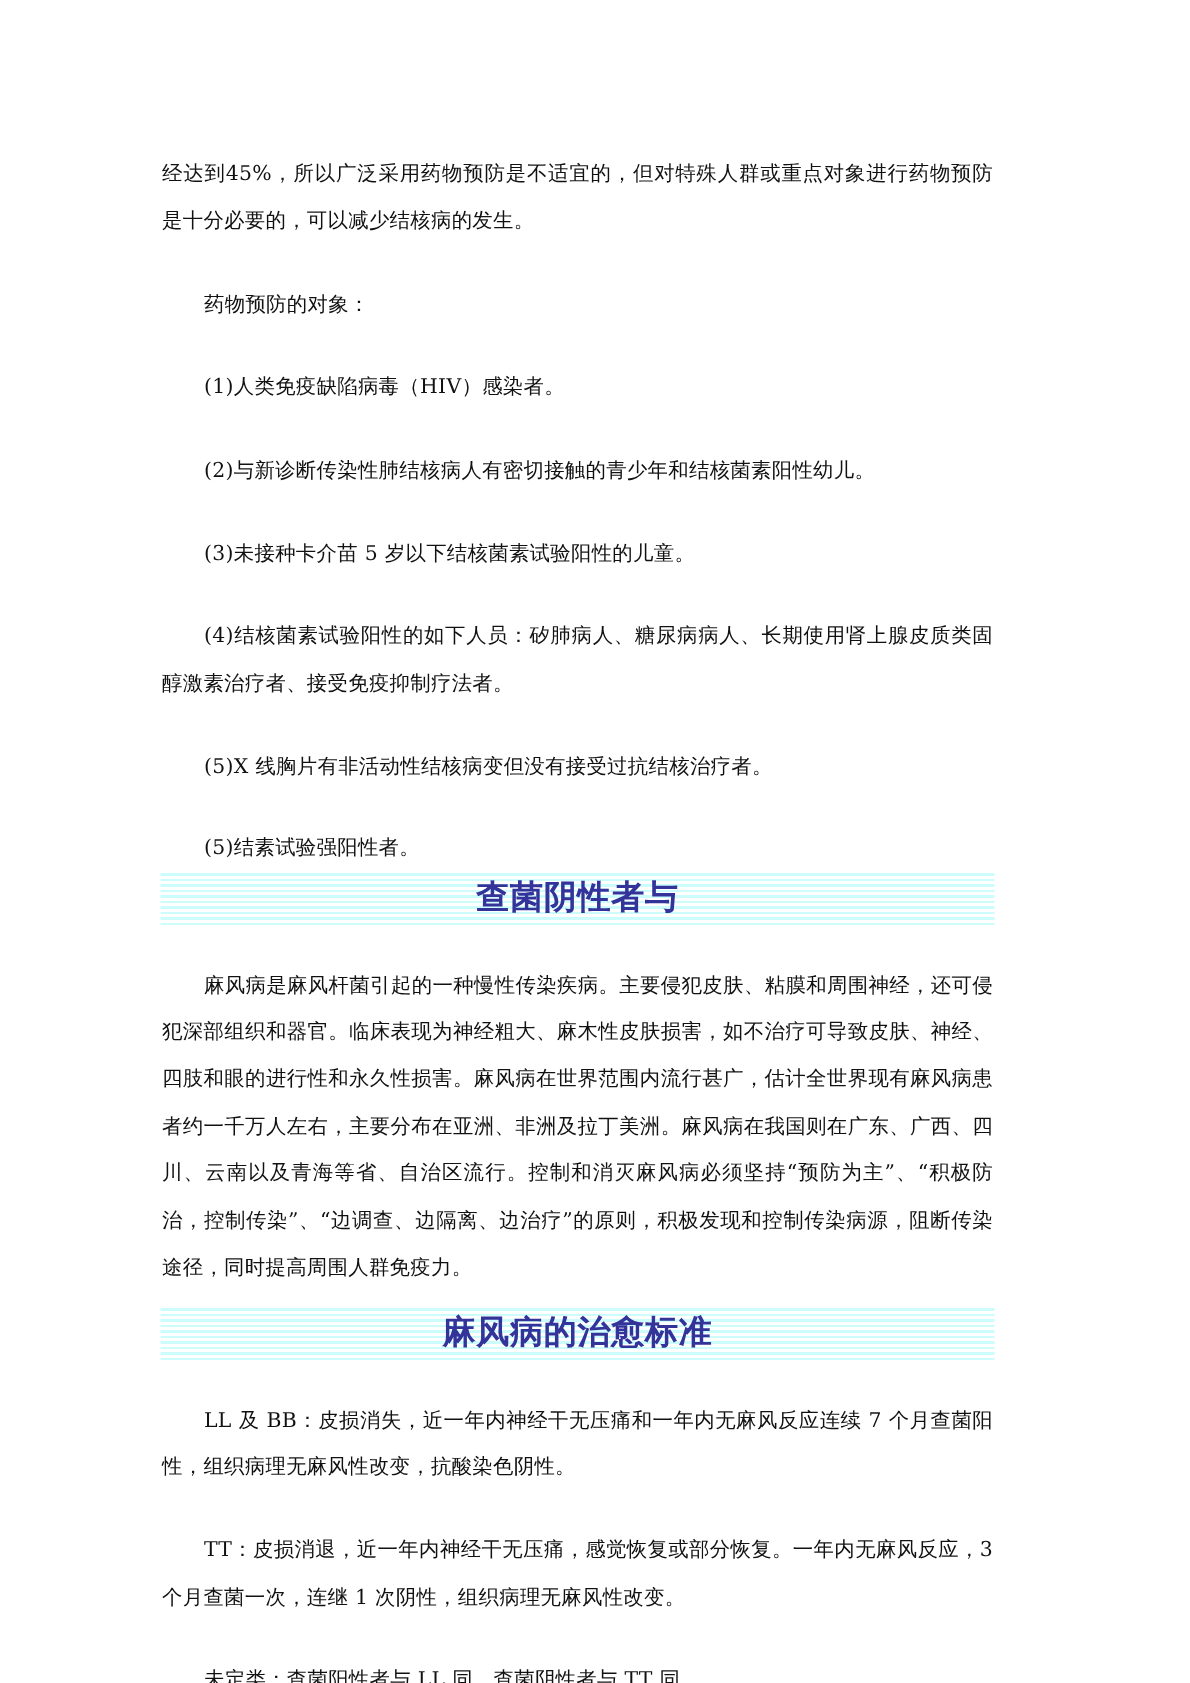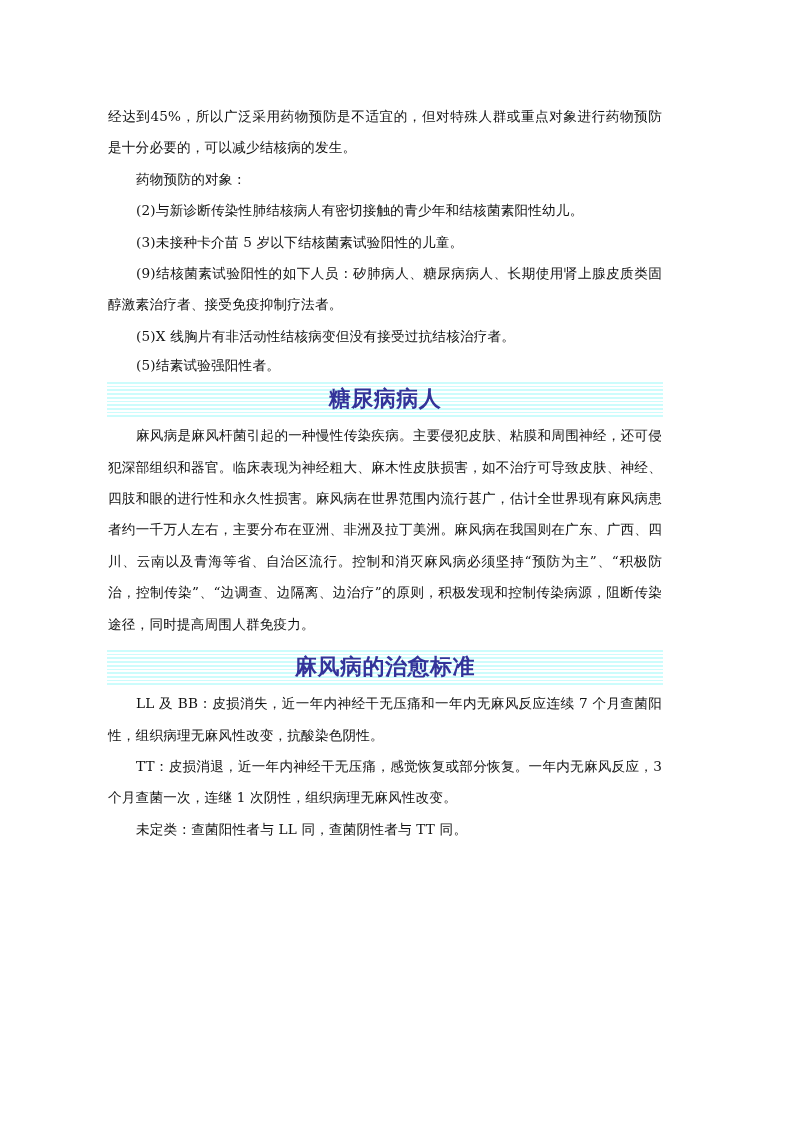--- a/index.html
+++ b/index.html
@@ -21,21 +21,21 @@
     top: 101px;
     width: 554px;
   }
   .para {
     font-size: 13.6px;
     line-height: 31.4px;
     margin: 0;
     text-align: justify;
     letter-spacing: 0.2px;
   }
-  .indent { text-indent: 28px; }
+  .indent { text-indent: 28px; margin-top: 24px; }
   .section-band {
     position: relative;
     width: 556px;
     height: 38px;
     margin-left: -1px;
     margin-top: 2px;
     margin-bottom: 2px;
     background: repeating-linear-gradient(
       to bottom,
       #ffffff 0px,
@@ -60,29 +60,30 @@
 </head>
 <body>
 
 <div class="page">
 
   <p class="para">经达到45%，所以广泛采用药物预防是不适宜的，但对特殊人群或重点对象进行药物预防是十分必要的，可以减少结核病的发生。</p>
 
   <p class="para indent">药物预防的对象：</p>
 
   <div>
+    <p class="para indent">(1)人类免疫缺陷病毒（HIV）感染者。</p>
     <p class="para indent">(2)与新诊断传染性肺结核病人有密切接触的青少年和结核菌素阳性幼儿。</p>
     <p class="para indent">(3)未接种卡介苗 5 岁以下结核菌素试验阳性的儿童。</p>
-    <p class="para indent">(9)结核菌素试验阳性的如下人员：矽肺病人、糖尿病病人、长期使用肾上腺皮质类固醇激素治疗者、接受免疫抑制疗法者。</p>
+    <p class="para indent">(4)结核菌素试验阳性的如下人员：矽肺病人、糖尿病病人、长期使用肾上腺皮质类固醇激素治疗者、接受免疫抑制疗法者。</p>
     <p class="para indent">(5)X 线胸片有非活动性结核病变但没有接受过抗结核治疗者。</p>
     <p class="para indent" style="line-height:26px;">(5)结素试验强阳性者。</p>
   </div>
 
   <div class="section-band">
-    <h2 class="section-title">糖尿病病人</h2>
+    <h2 class="section-title">查菌阴性者与</h2>
   </div>
 
   <div>
     <p class="para indent">麻风病是麻风杆菌引起的一种慢性传染疾病。主要侵犯皮肤、粘膜和周围神经，还可侵犯深部组织和器官。临床表现为神经粗大、麻木性皮肤损害，如不治疗可导致皮肤、神经、四肢和眼的进行性和永久性损害。麻风病在世界范围内流行甚广，估计全世界现有麻风病患者约一千万人左右，主要分布在亚洲、非洲及拉丁美洲。麻风病在我国则在广东、广西、四川、云南以及青海等省、自治区流行。控制和消灭麻风病必须坚持“预防为主”、“积极防治，控制传染”、“边调查、边隔离、边治疗”的原则，积极发现和控制传染病源，阻断传染途径，同时提高周围人群免疫力。</p>
   </div>
 
   <div class="section-band" style="margin-top:8px;">
     <h2 class="section-title">麻风病的治愈标准</h2>
   </div>
 

